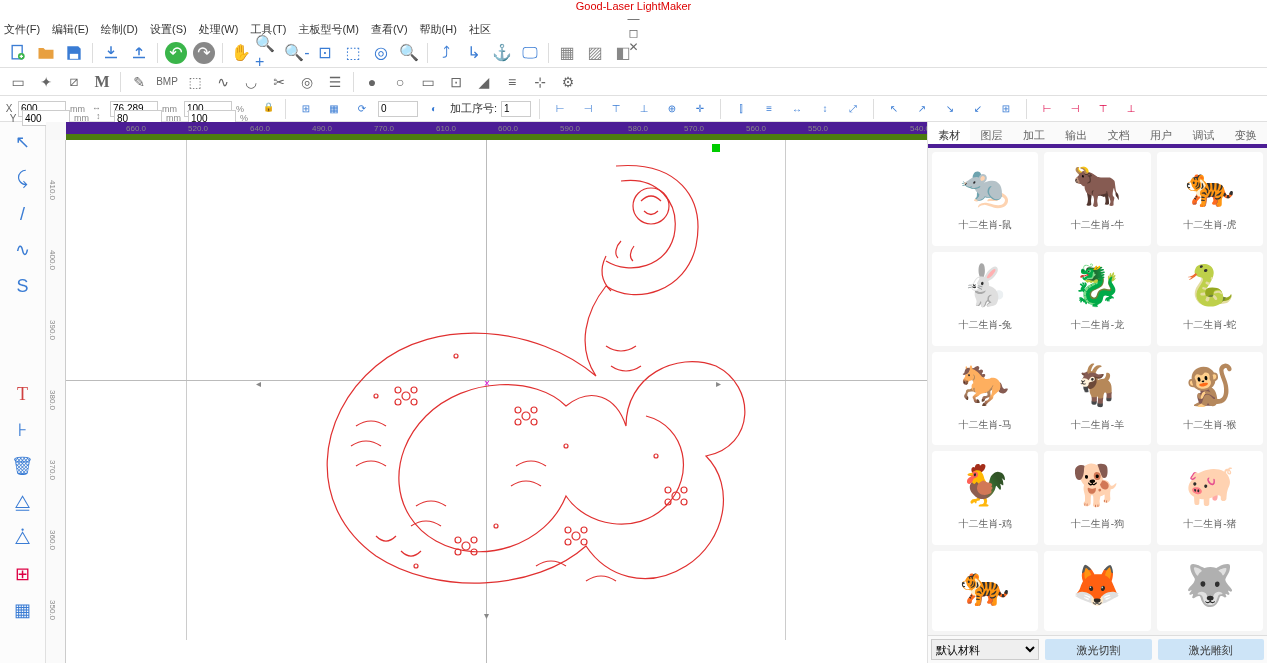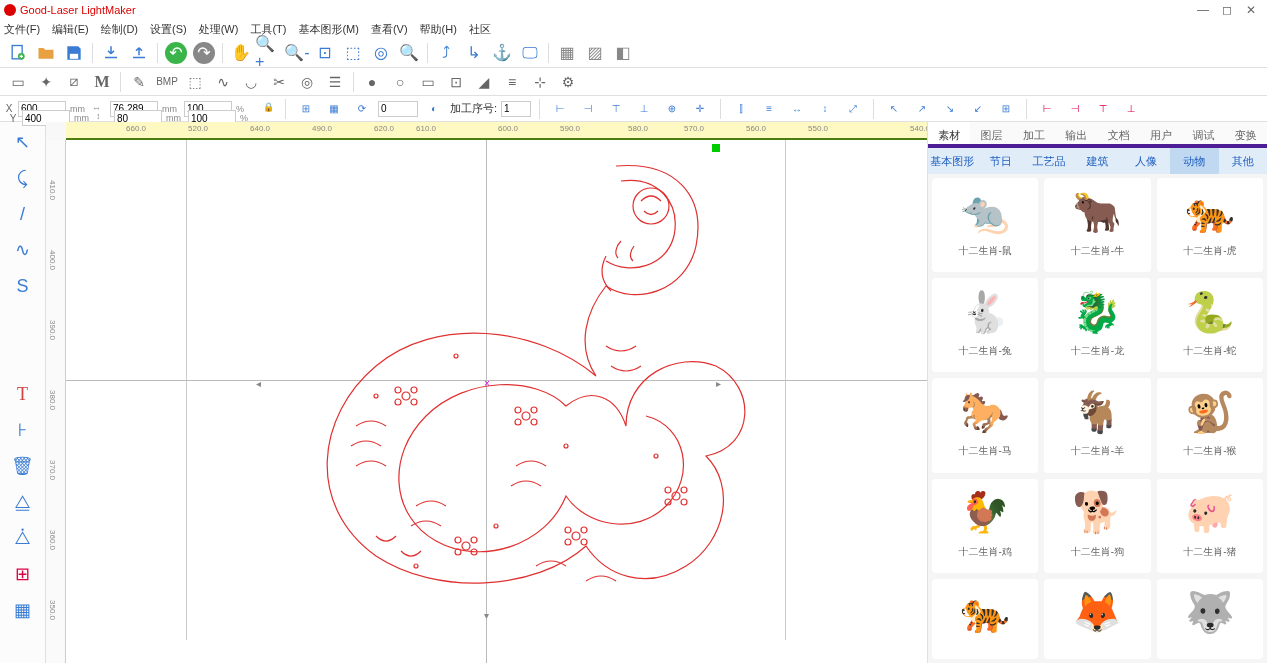--- a/index.html
+++ b/index.html
@@ -1,17 +1,17 @@
 <!DOCTYPE html>
 <html><head>
 <meta charset="utf-8">
 <style>
 * { margin: 0; padding: 0; box-sizing: border-box; font-family: "Microsoft YaHei", Arial, sans-serif; }
 body { width: 1267px; height: 663px; overflow: hidden; background: #fff; font-size: 11px; color: #333; }
-.titlebar { height: 20px; display: flex; align-items: center; padding: 0 4px; }
+.titlebar { height: 20px; display: flex; align-items: center; padding: 0 4px; flex-direction: column; }
 .titlebar .logo { width: 12px; height: 12px; background: #d00; border-radius: 50%; margin-right: 4px; }
 .titlebar .title { color: #d00; font-size: 11px; flex: 1; }
 .titlebar .winbtn { width: 24px; text-align: center; font-size: 12px; color: #666; cursor: pointer; }
 .menubar { height: 18px; display: flex; align-items: center; padding: 0 4px; gap: 12px; font-size: 11px; }
 .menubar span { cursor: pointer; }
 .toolbar { height: 30px; display: flex; align-items: center; padding: 2px 4px; gap: 0; border-bottom: 1px solid #e0e0e0; }
 .tbtn { width: 28px; height: 26px; display: flex; align-items: center; justify-content: center; cursor: pointer; border-radius: 2px; font-size: 16px; color: #3a7; }
 .sep { width: 1px; height: 20px; background: #ddd; margin: 0 4px; }
 .tbtn.blue { color: #3a7cd4; }
 .tbtn.orange { color: #e8a040; }
@@ -24,21 +24,21 @@
 .coordbar .lbl { width: 10px; text-align: center; color: #666; }
 .coordbar input { width: 48px; height: 16px; font-size: 10px; border: 1px solid #ccc; padding: 0 2px; }
 .coordbar .unit { width: 18px; color: #888; font-size: 9px; }
 .coordbar .micro { width: 14px; height: 14px; font-size: 9px; color: #888; }
 .coordbar .albtn { width: 24px; height: 20px; display: flex; align-items: center; justify-content: center; cursor: pointer; color: #3a7cd4; }
 .main { display: flex; height: 541px; }
 .lefttools { width: 46px; background: #fcfcfc; border-right: 1px solid #e0e0e0; display: flex; flex-direction: column; align-items: center; padding-top: 6px; gap: 8px; }
 .ltbtn { width: 32px; height: 28px; display: flex; align-items: center; justify-content: center; cursor: pointer; color: #3a7cd4; font-size: 18px; }
 .ltbtn.text { color: #d04040; font-family: serif; }
 .canvas-wrap { flex: 1; position: relative; background: #f8f8f8; overflow: hidden; }
-.ruler-h { position: absolute; top: 0; left: 20px; right: 0; height: 18px; background: #fef9c3; border-bottom: 2px solid #4d7c0f; font-size: 8px; color: #888; }
+.ruler-h { position: absolute; top: 0; left: 20px; right: 0; height: 18px; background: #4c1d95; border-bottom: 6px solid #4d7c0f; font-size: 8px; color: #888; }
 .ruler-h .tick { position: absolute; top: 2px; font-size: 8px; }
 .ruler-v { position: absolute; top: 18px; left: 0; width: 20px; bottom: 0; background: #fafafa; border-right: 1px solid #ccc; }
 .ruler-v .tick { position: absolute; left: 2px; font-size: 8px; writing-mode: vertical-rl; color: #888; }
 .canvas { position: absolute; top: 18px; left: 20px; right: 0; bottom: 0; background: #fff; }
 .page-outline { position: absolute; left: 120px; top: 0; width: 600px; height: 500px; border-left: 1px solid #ccc; border-right: 1px solid #ccc; }
 .crosshair-v { position: absolute; left: 420px; top: 0; bottom: 0; width: 1px; background: #bbb; }
 .crosshair-h { position: absolute; top: 240px; left: 0; right: 0; height: 1px; background: #bbb; }
 .sel-handle { position: absolute; width: 8px; height: 8px; background: #0c0; left: 646px; top: 4px; }
 .snake-svg { position: absolute; left: 190px; top: 6px; width: 490px; height: 480px; }
 .anchor { position: absolute; font-size: 10px; color: #d0d; }
@@ -68,21 +68,21 @@
   <div class="winbtn">✕</div>
 </div>
 
 <div class="menubar">
   <span>文件(F)</span>
   <span>编辑(E)</span>
   <span>绘制(D)</span>
   <span>设置(S)</span>
   <span>处理(W)</span>
   <span>工具(T)</span>
-  <span>基本图形(M)</span>
+  <span>主板型号(M)</span>
   <span>查看(V)</span>
   <span>帮助(H)</span>
   <span>社区</span>
 </div>
 
 <div class="toolbar">
   <div class="tbtn blue">
       <svg viewBox="0 0 24 24" width="20" height="20">
         <rect x="5" y="3" width="12" height="16" fill="none" stroke="#3a7cd4" stroke-width="1.6"></rect>
         <circle cx="16" cy="16" r="4" fill="#3ab54a"></circle>
@@ -237,22 +237,22 @@
     <div class="ltbtn" style="color:#d04">⊞</div>
     <div class="ltbtn">▦</div>
   </div>
 
   <div class="canvas-wrap">
     <div class="ruler-h">
       <span class="tick" style="left:60px">660.0</span>
       <span class="tick" style="left:122px">520.0</span>
       <span class="tick" style="left:184px">640.0</span>
       <span class="tick" style="left:246px">490.0</span>
-      <span class="tick" style="left:308px">620.0</span>
-      <span class="tick" style="left:350px">610.0</span>
+      <span class="tick" style="left:308px">770.0</span>
+      <span class="tick" style="left:370px">610.0</span>
       <span class="tick" style="left:432px">600.0</span>
       <span class="tick" style="left:494px">590.0</span>
       <span class="tick" style="left:562px">580.0</span>
       <span class="tick" style="left:618px">570.0</span>
       <span class="tick" style="left:680px">560.0</span>
       <span class="tick" style="left:742px">550.0</span>
       <span class="tick" style="left:844px">540.0</span>
     </div>
     <div class="ruler-v">
       <span class="tick" style="top:40px">410.0</span>
@@ -341,29 +341,20 @@
     <div class="rtabs">
       <div class="rtab active">素材</div>
       <div class="rtab">图层</div>
       <div class="rtab">加工</div>
       <div class="rtab">输出</div>
       <div class="rtab">文档</div>
       <div class="rtab">用户</div>
       <div class="rtab">调试</div>
       <div class="rtab">变换</div>
     </div>
-    <div class="cattabs">
-      <div class="cattab">基本图形</div>
-      <div class="cattab">节日</div>
-      <div class="cattab">工艺品</div>
-      <div class="cattab">建筑</div>
-      <div class="cattab">人像</div>
-      <div class="cattab active">动物</div>
-      <div class="cattab">其他</div>
-    </div>
     <div class="gallery" id="gallery">
         <div class="gitem">
           <div class="thumb" style="color:#a8d8a8">🐀</div>
           <div class="cap">十二生肖-鼠</div>
         </div>
         <div class="gitem">
           <div class="thumb" style="color:#3050a0">🐂</div>
           <div class="cap">十二生肖-牛</div>
         </div>
         <div class="gitem">
@@ -412,14 +403,19 @@
         </div>
         <div class="gitem">
           <div class="thumb" style="color:#555">🦊</div>
           <div class="cap"></div>
         </div>
         <div class="gitem">
           <div class="thumb" style="color:#555">🐺</div>
           <div class="cap"></div>
         </div>
       </div>
+    <div class="rbottom">
+      <select><option>默认材料</option></select>
+      <div class="rbbtn">激光切割</div>
+      <div class="rbbtn">激光雕刻</div>
+    </div>
   </div>
 </div>
 
 </body></html>

